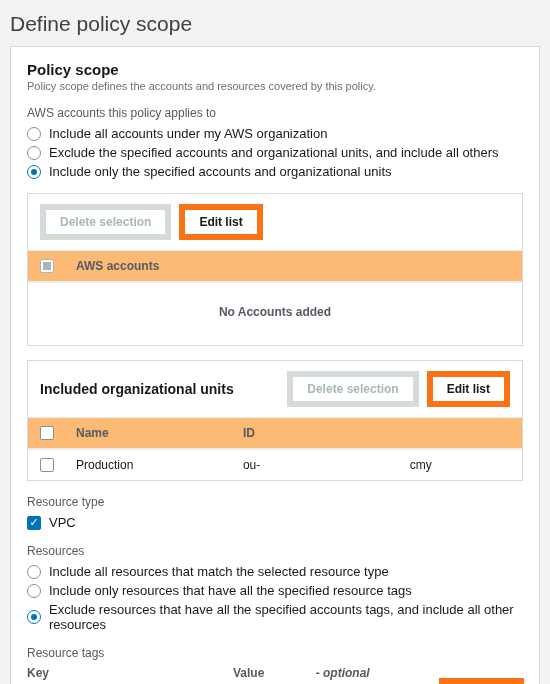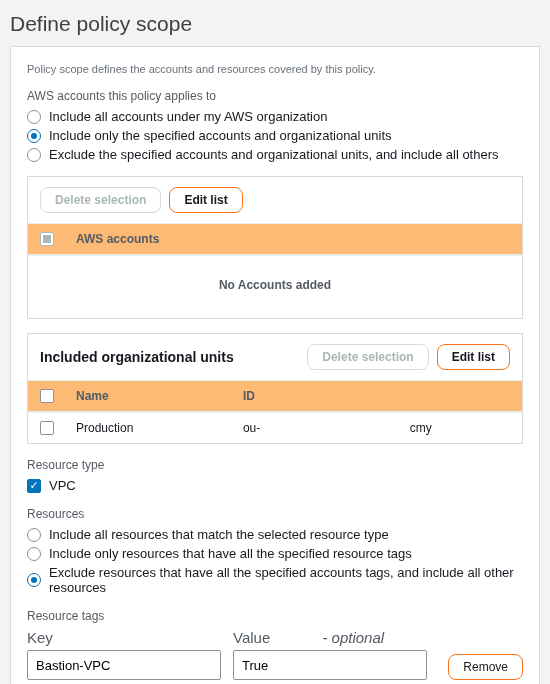--- a/index.html
+++ b/index.html
@@ -103,25 +103,25 @@
     justify-content: space-between;
     padding: 10px 12px;
   }
   .subpanel-title {
     font-size: 14px;
     font-weight: 700;
   }
   .btn {
     font-size: 12px;
     padding: 5px 14px;
-    border: 1px solid #f97316;
+    border: 6px solid #f97316;
     background: #fff;
     color: #16191f;
     font-weight: 700;
-    border-radius: 8px;
+    border-radius: 0;
     cursor: pointer;
   }
   .btn.disabled {
     color: #aab7b8;
     border-color: #d5dbdb;
     cursor: default;
   }
   .btn-row { display: flex; gap: 8px; }
 
   .table-head-row, .table-row {
@@ -144,23 +144,24 @@
   .empty-body {
     text-align: center;
     padding: 22px 0 26px 0;
     font-size: 12px;
     font-weight: 700;
     color: #545b64;
     border-top: 1px solid #eaeded;
   }
 
   .small-label {
-    font-size: 15px;
+    font-size: 12px;
     color: #545b64;
     margin: 0 0 4px 0;
+    font-weight: bold;
   }
   .italic { font-style: italic; margin-left: 48px; }
   .tag-row {
     display: flex;
     gap: 12px;
     align-items: flex-end;
     margin-bottom: 8px;
   }
   .tag-col { flex: 0 0 155px; display:flex; flex-direction:column; }
   input.txt {
@@ -174,38 +175,39 @@
 </head>
 <body>
 
 <div class="page">
 
   <h1 class="page-title">Define policy scope</h1>
 
   <div class="panel">
 
     <div>
+      <p class="panel-header-title">Policy scope</p>
       <p class="panel-header-desc">Policy scope defines the accounts and resources covered by this policy.</p>
     </div>
 
     <p class="section-label">AWS accounts this policy applies to</p>
 
     <div class="radio-row">
       <span class="radio-outer"></span>
       <span>Include all accounts under my AWS organization</span>
+    </div>
+    <div class="radio-row">
+      <span class="radio-outer"></span>
+      <span>Exclude the specified accounts and organizational units, and include all others</span>
     </div>
     <div class="radio-row">
       <span class="radio-outer selected">
           <span class="radio-inner"></span>
         </span>
       <span>Include only the specified accounts and organizational units</span>
-    </div>
-    <div class="radio-row">
-      <span class="radio-outer"></span>
-      <span>Exclude the specified accounts and organizational units, and include all others</span>
     </div>
 
     <div class="subpanel">
       <div class="subpanel-header">
         <div class="btn-row">
           <button class="btn disabled">Delete selection</button>
           <button class="btn">Edit list</button>
         </div>
       </div>
       <div class="table-head-row">

